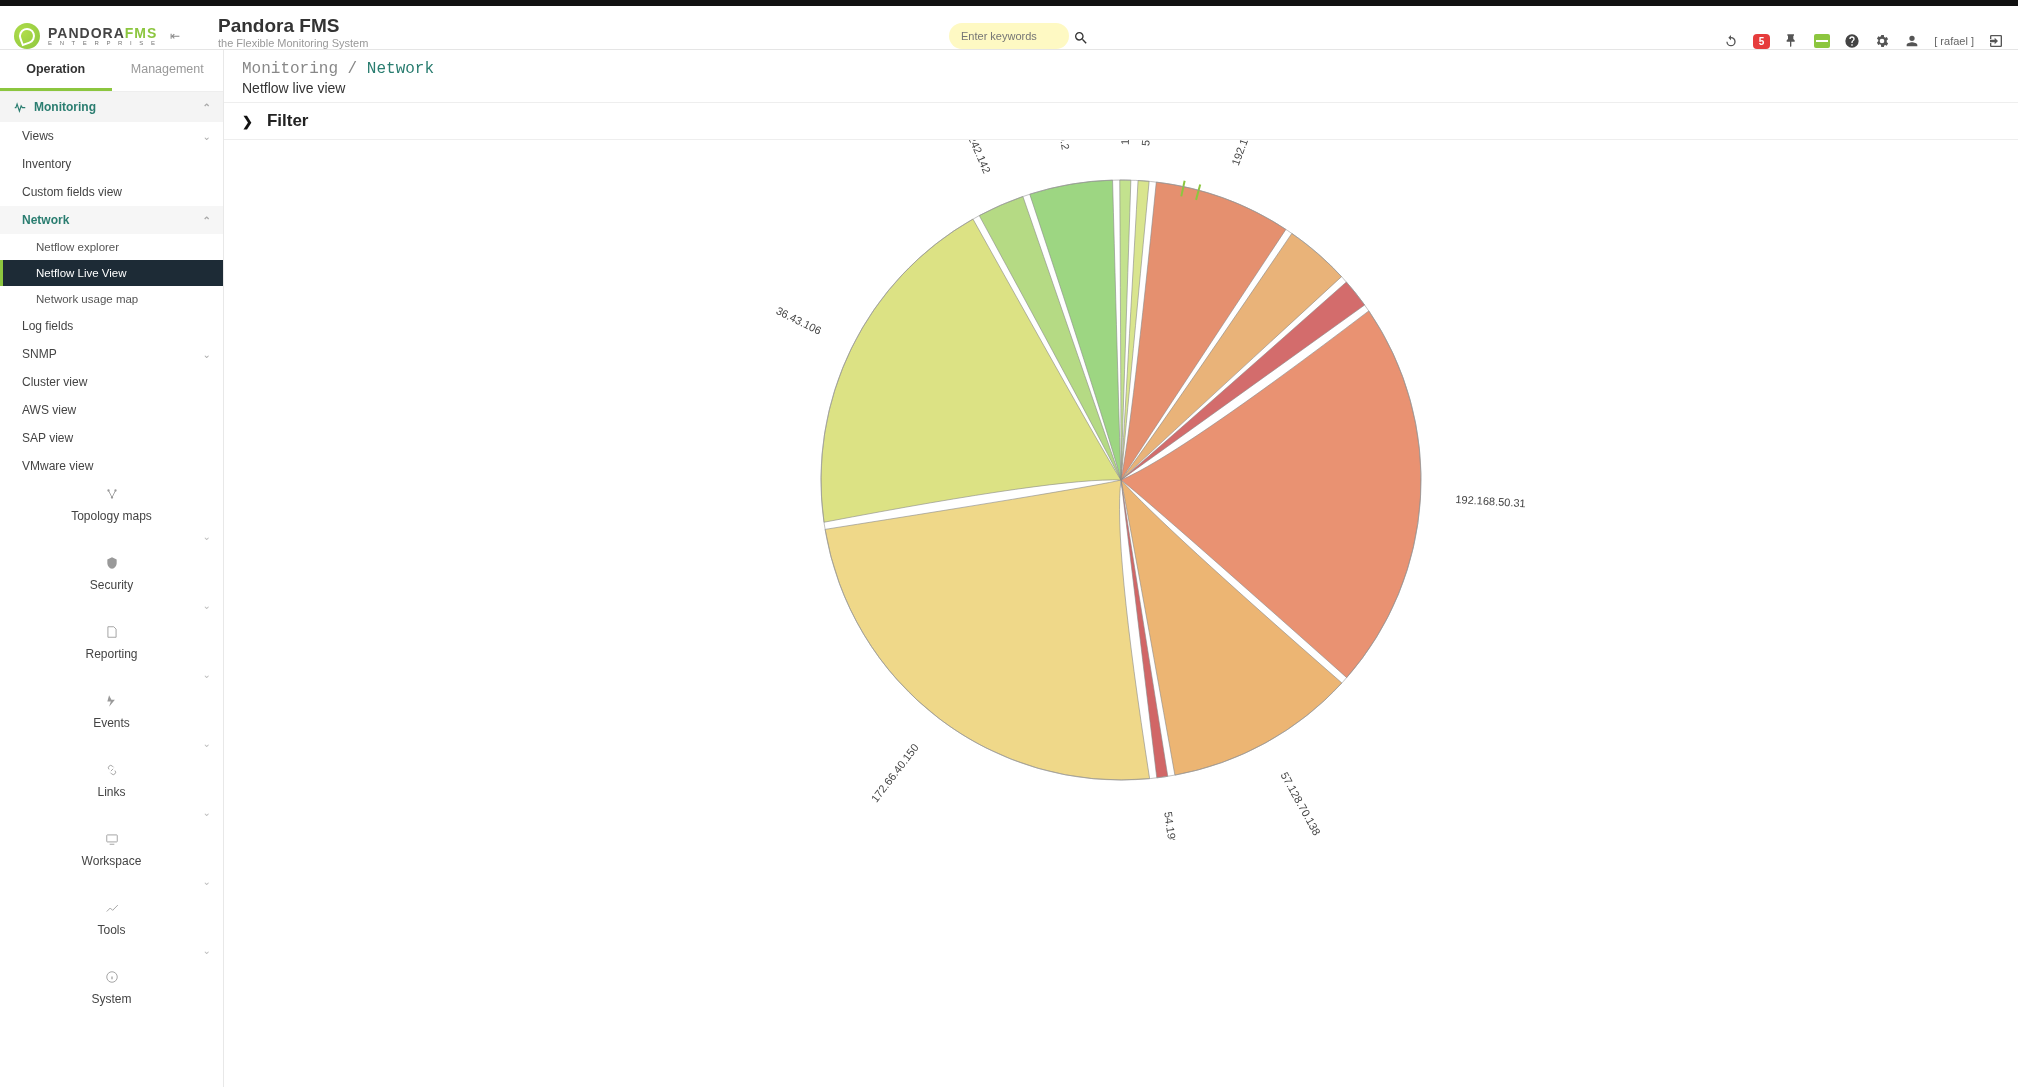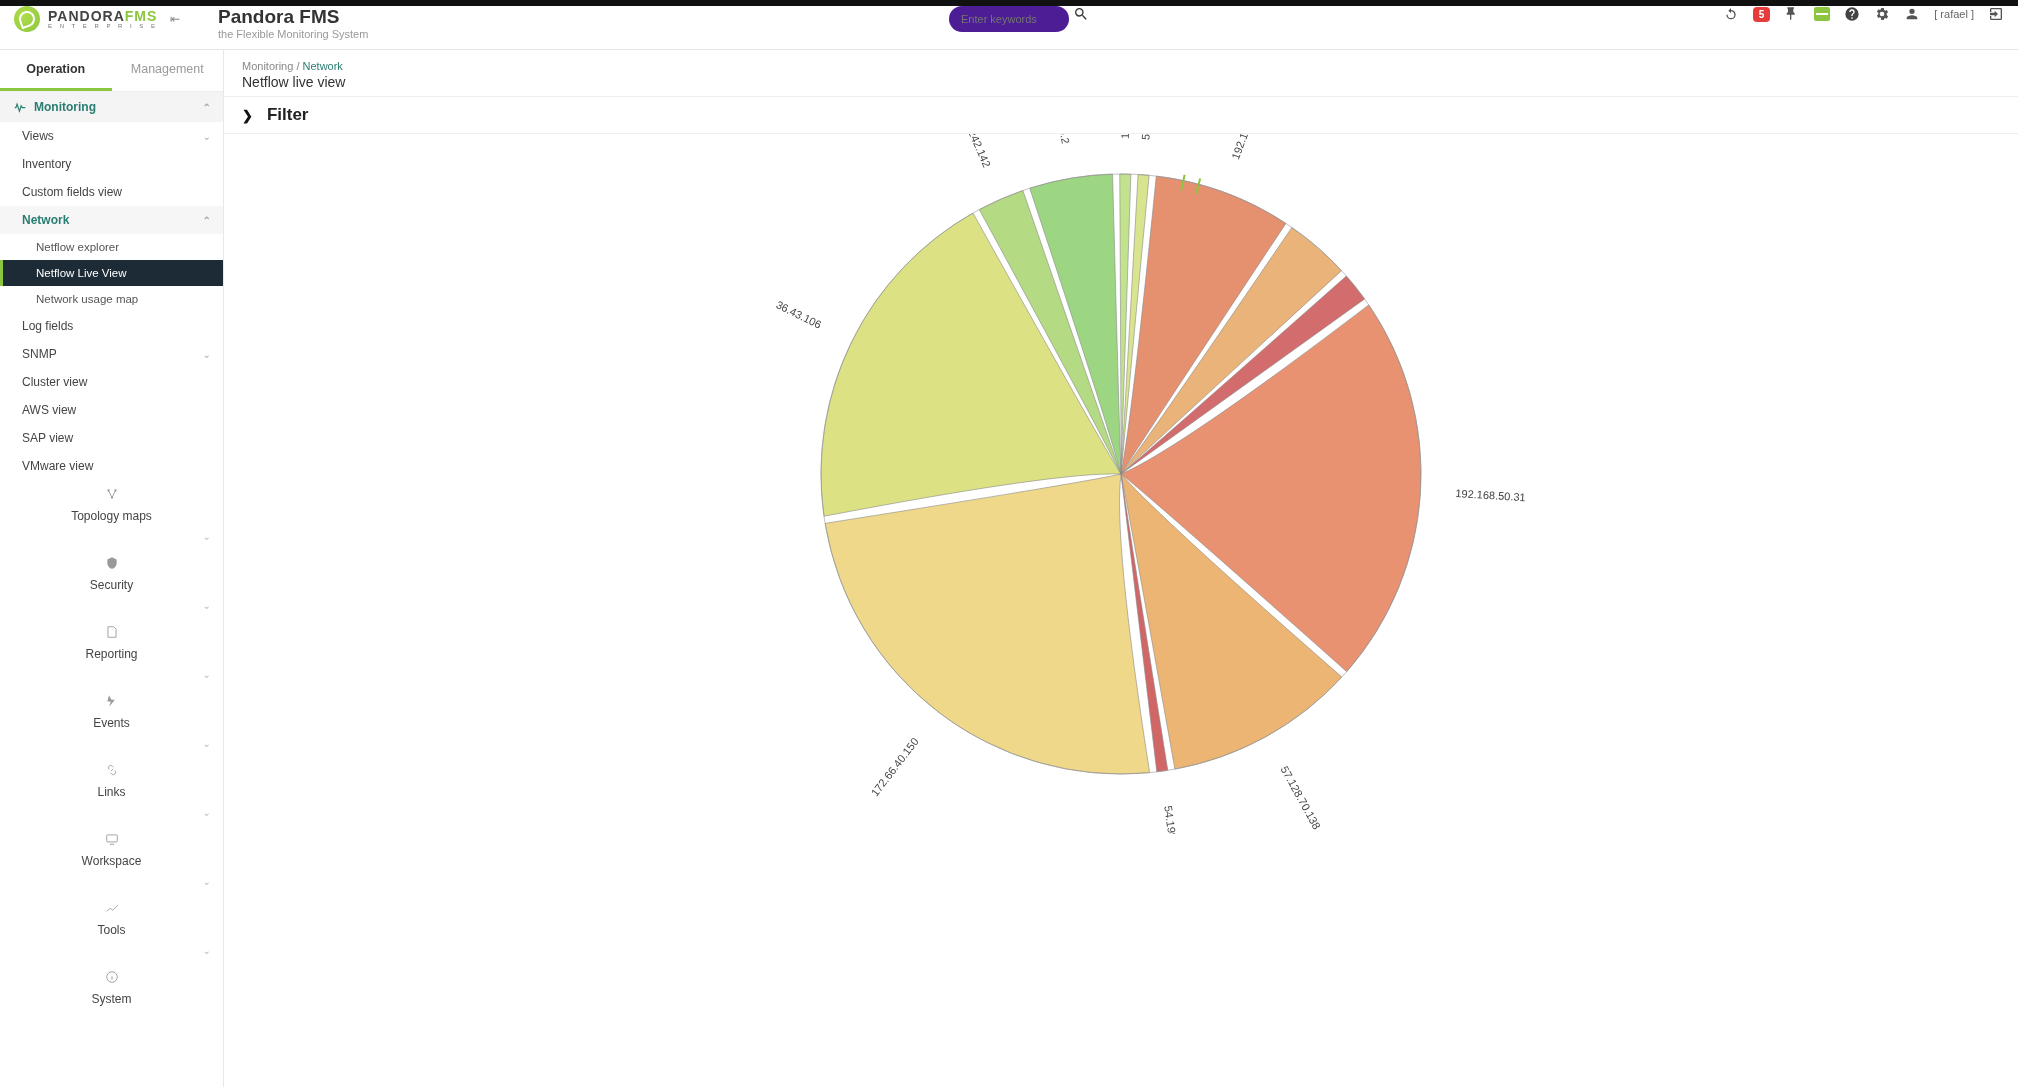--- a/index.html
+++ b/index.html
@@ -4,21 +4,21 @@
 <style>
   * { box-sizing: border-box; margin: 0; padding: 0; }
   html, body { height: 100%; font-family: -apple-system, BlinkMacSystemFont, "Segoe UI", Arial, sans-serif; background: #fff; color: #333; }
   body { display: flex; flex-direction: column; }
 
   .topbar-black { height: 6px; background: #111; width: 100%; }
 
   
   .header {
     display: flex;
-    align-items: flex-start;
+    align-items: flex-end;
     height: 44px;
     border-bottom: 1px solid #e5e5e5;
     padding: 0 14px;
     gap: 12px;
     position: relative;
   }
   .logo-block { display: flex; align-items: center; gap: 8px; width: 186px; }
   .logo-circle {
     width: 26px; height: 26px; border-radius: 50%;
     background: radial-gradient(circle at 35% 35%, #b0dd4a, #8cc63f);
@@ -34,21 +34,21 @@
   .logo-text .brand .fms { color:#8cc63f; font-weight:800; }
   .logo-text .sub { font-size:6px; letter-spacing:3px; color:#777; }
   .collapse-icon { color:#888; font-size:12px; margin-left:4px; cursor:pointer; }
 
   .app-title { display:flex; flex-direction:column; margin-left:6px; }
   .app-title .t1 { font-size:19px; font-weight:600; color:#333; }
   .app-title .t2 { font-size:11px; color:#999; }
 
   .search-wrap {
     position:absolute; left:50%; transform:translateX(-50%);
-    display:flex; align-items:center; background:#4c1d95;
+    display:flex; align-items:center; background:#fef9c3;
     border-radius:16px; height:26px; padding:0 12px; width:120px;
   }
   .search-wrap input {
     border:none; background:transparent; outline:none; font-size:11px; width:80px; color:#888;
   }
   .search-glass { position:absolute; left:calc(50% + 72px); transform:translateX(-50%); color:#444; font-size:15px; }
 
   .header-right { margin-left:auto; display:flex; align-items:center; gap:14px; }
   .hdr-ico { color:#666; font-size:14px; display:flex; align-items:center; justify-content:center; }
   .hdr-ico svg { width:16px; height:16px; fill:#555; }
@@ -79,21 +79,21 @@
   .nav-section-head .ico { width:14px; height:14px; display:flex; align-items:center; justify-content:center; }
   .nav-section-head .ico svg { width:14px; height:14px; fill:#999; }
   .nav-section-head .chev { margin-left:auto; color:#bbb; font-size:10px; }
   .nav-item.network-head { color:#2a7d70; font-weight:600; background:#f6f6f6; }
   .mon-ico { width:16px;height:16px;margin-right:6px; display:inline-flex;align-items:center;justify-content:center;}
   .mon-ico svg{ width:14px;height:14px; fill:#2a7d70;}
 
   
   .main { flex:1; display:flex; flex-direction:column; min-width:0; }
   .breadcrumb-wrap { border-bottom:1px solid #eee; padding:10px 18px 6px; }
-  .crumb { font-size:11px; color:#888; }
+  .crumb { font-size:16px; color:#888;font-family:Liberation Mono, monospace; }
   .crumb .cur { color:#2a7d70; }
   .page-title { font-size:14px; color:#333; margin-top:2px; }
   .filter-row { display:flex; align-items:center; gap:14px; padding:8px 18px; border-bottom:1px solid #eee; }
   .filter-row .chev { font-size:13px; font-weight:700; color:#111; }
   .filter-row .lbl { font-size:17px; font-weight:700; color:#222; }
 
   .chart-area { flex:1; position:relative; overflow:hidden; display:flex; justify-content:center; }
   .chart-svg { display:block; }
   .slice-label { font-size:11px; fill:#444; }
   .green-tick { stroke:#8cc63f; stroke-width:2; }

